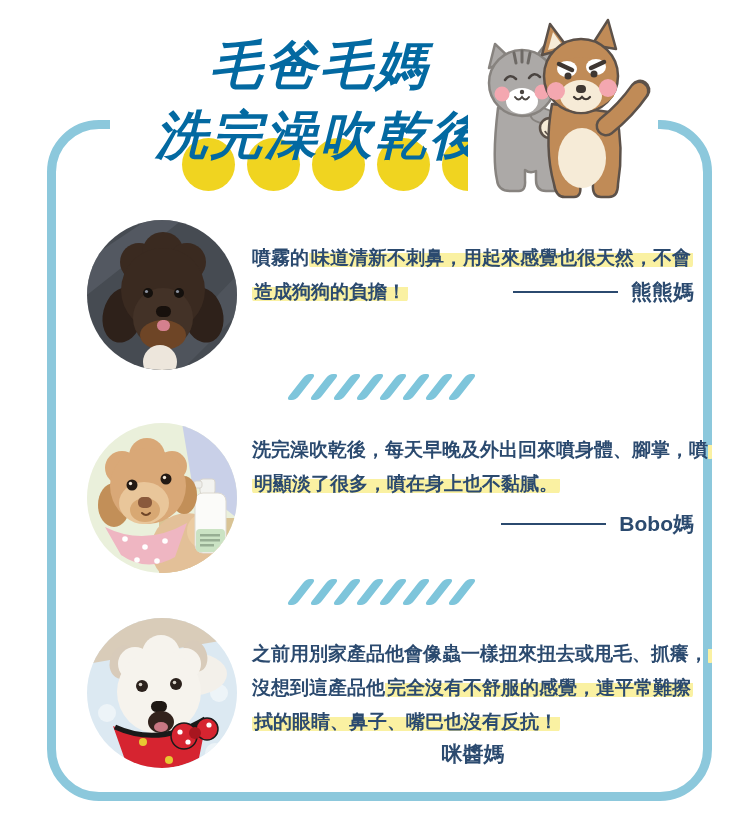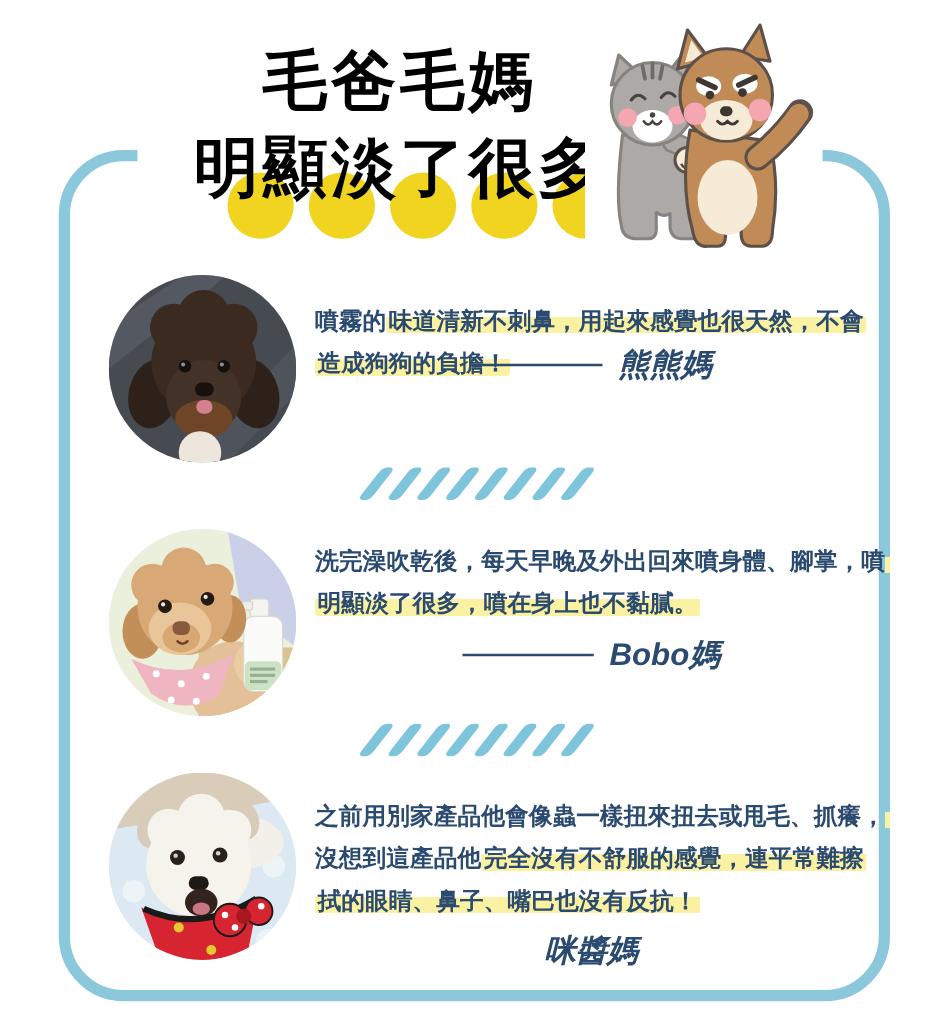--- a/index.html
+++ b/index.html
@@ -7,21 +7,21 @@
         font-family:"Liberation Sans", sans-serif;}
 
   
   .panel{position:absolute;left:47px;top:120px;width:665px;height:681px;
          box-sizing:border-box;border:9px solid #8CC8DC;border-radius:52px;z-index:1;}
 
   
   .title-wrap{position:absolute;left:110px;top:30px;width:420px;height:148px;
               background:#fff;z-index:2;text-align:center;}
   .title-line{position:relative;z-index:2;font-size:52px;font-weight:800;
-              color:#000000;line-height:70px;letter-spacing:3px;white-space:nowrap;}
+              color:#0369a1;line-height:70px;letter-spacing:3px;white-space:nowrap;font-style:italic;}
   .dots{position:absolute;left:0;top:108px;width:420px;height:54px;z-index:1;}
   .dot{position:absolute;width:53px;height:53px;border-radius:50%;background:#F0D420;}
   .dot:nth-child(1){left:72px;}  .dot:nth-child(2){left:137px;}
   .dot:nth-child(3){left:202px;} .dot:nth-child(4){left:267px;}
   .dot:nth-child(5){left:332px;}
 
   
   .mascots{position:absolute;left:468px;top:8px;width:190px;height:192px;background:#fff;z-index:3;}
 
   
@@ -30,22 +30,22 @@
   .photo svg{display:block;}
   .photo1{top:220px;} .photo2{top:423px;} .photo3{top:618px;}
 
   
   .ttext{position:absolute;left:252px;width:442px;z-index:2;
          font-size:19px;font-weight:bold;color:#2B4A6F;line-height:34px;}
   .t1{top:241px;} .t2{top:433px;} .t3{top:637px;}
   .tline{white-space:nowrap;}
   .hl{background:linear-gradient(to bottom,transparent 30%,#FAF1A2 30%,#FAF1A2 93%,transparent 93%);
       border-radius:4px;padding:0 2px;}
-  .author{display:flex;justify-content:center;align-items:center;gap:13px;
-          font-size:25px;font-weight:bold;color:#2B4A6F;height:34px;font-style:italic;}
+  .author{display:flex;justify-content:flex-end;align-items:center;gap:13px;
+          font-size:21px;font-weight:bold;color:#2B4A6F;height:34px;}
   .author .dash{width:105px;height:2px;background:#2B4A6F;}
   .t1 .author{margin-top:-34px;}
   .t2 .author{margin-top:6px;}
   .t3 .author{margin-top:-2px;flex-direction:column;}
 
   
   .slashes{position:absolute;left:296px;display:flex;gap:13px;z-index:2;}
   .slashes.d1{top:374px;} .slashes.d2{top:579px;}
   .slash{width:10px;height:26px;background:#7EC5DB;border-radius:4px;transform:skewX(-38deg);}
 </style>
@@ -58,21 +58,21 @@
 
   <div class="title-wrap">
     <div class="dots">
       <span class="dot"></span>
       <span class="dot"></span>
       <span class="dot"></span>
       <span class="dot"></span>
       <span class="dot"></span>
     </div>
     <div class="title-line">毛爸毛媽</div>
-    <div class="title-line">明顯淡了很多</div>
+    <div class="title-line">洗完澡吹乾後</div>
   </div>
 
   <svg class="mascots" viewBox="0 0 190 192">
 
     <g>
       <path d="M30,100 Q24,150 29,172 Q30,183 42,183 L51,183 Q58,183 57,172 L57,162 Q62,166 68,163 L68,172 Q68,183 78,183 L86,183 Q94,183 92,170 Q96,135 90,105 Z" fill="#ACA9A7" stroke="#87837F" stroke-width="2.5" stroke-linejoin="round"></path>
       <path d="M70,106 Q88,112 96,122" stroke="#87837F" stroke-width="17" stroke-linecap="round" fill="none"></path>
       <path d="M70,106 Q88,112 95,121" stroke="#ACA9A7" stroke-width="13" stroke-linecap="round" fill="none"></path>
       <polygon points="27,36 44,52 21,60" fill="#ACA9A7" stroke="#87837F" stroke-width="2.5" stroke-linejoin="round"></polygon>
       <polygon points="80,33 66,51 88,56" fill="#ACA9A7" stroke="#87837F" stroke-width="2.5" stroke-linejoin="round"></polygon>

